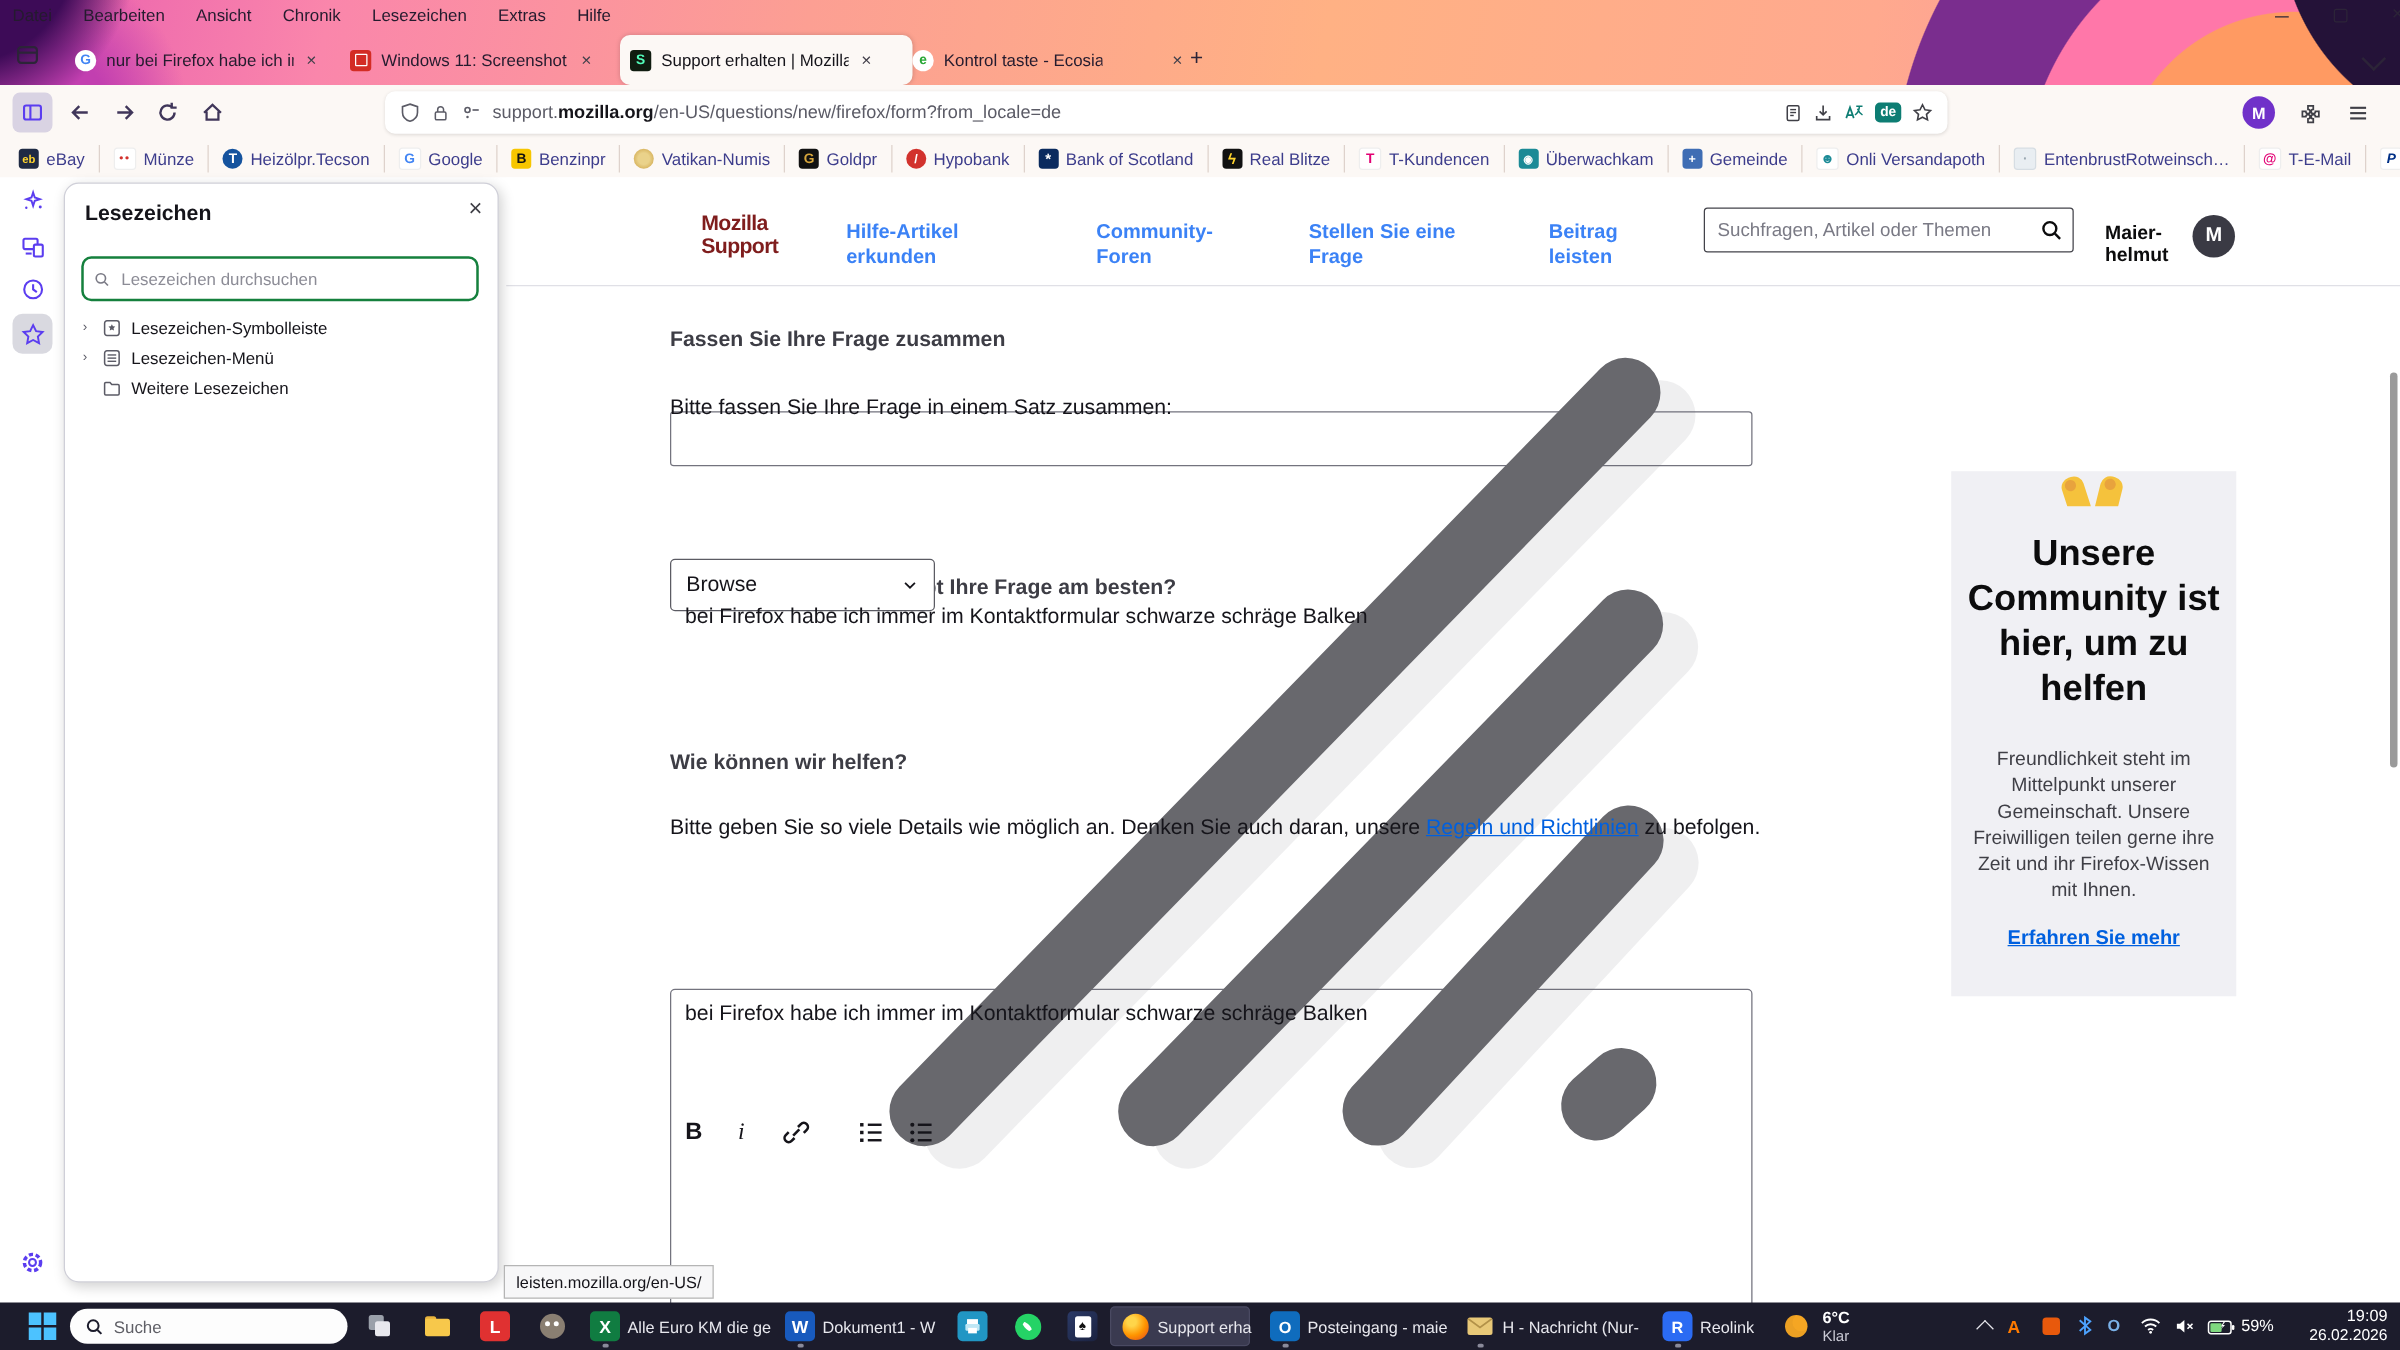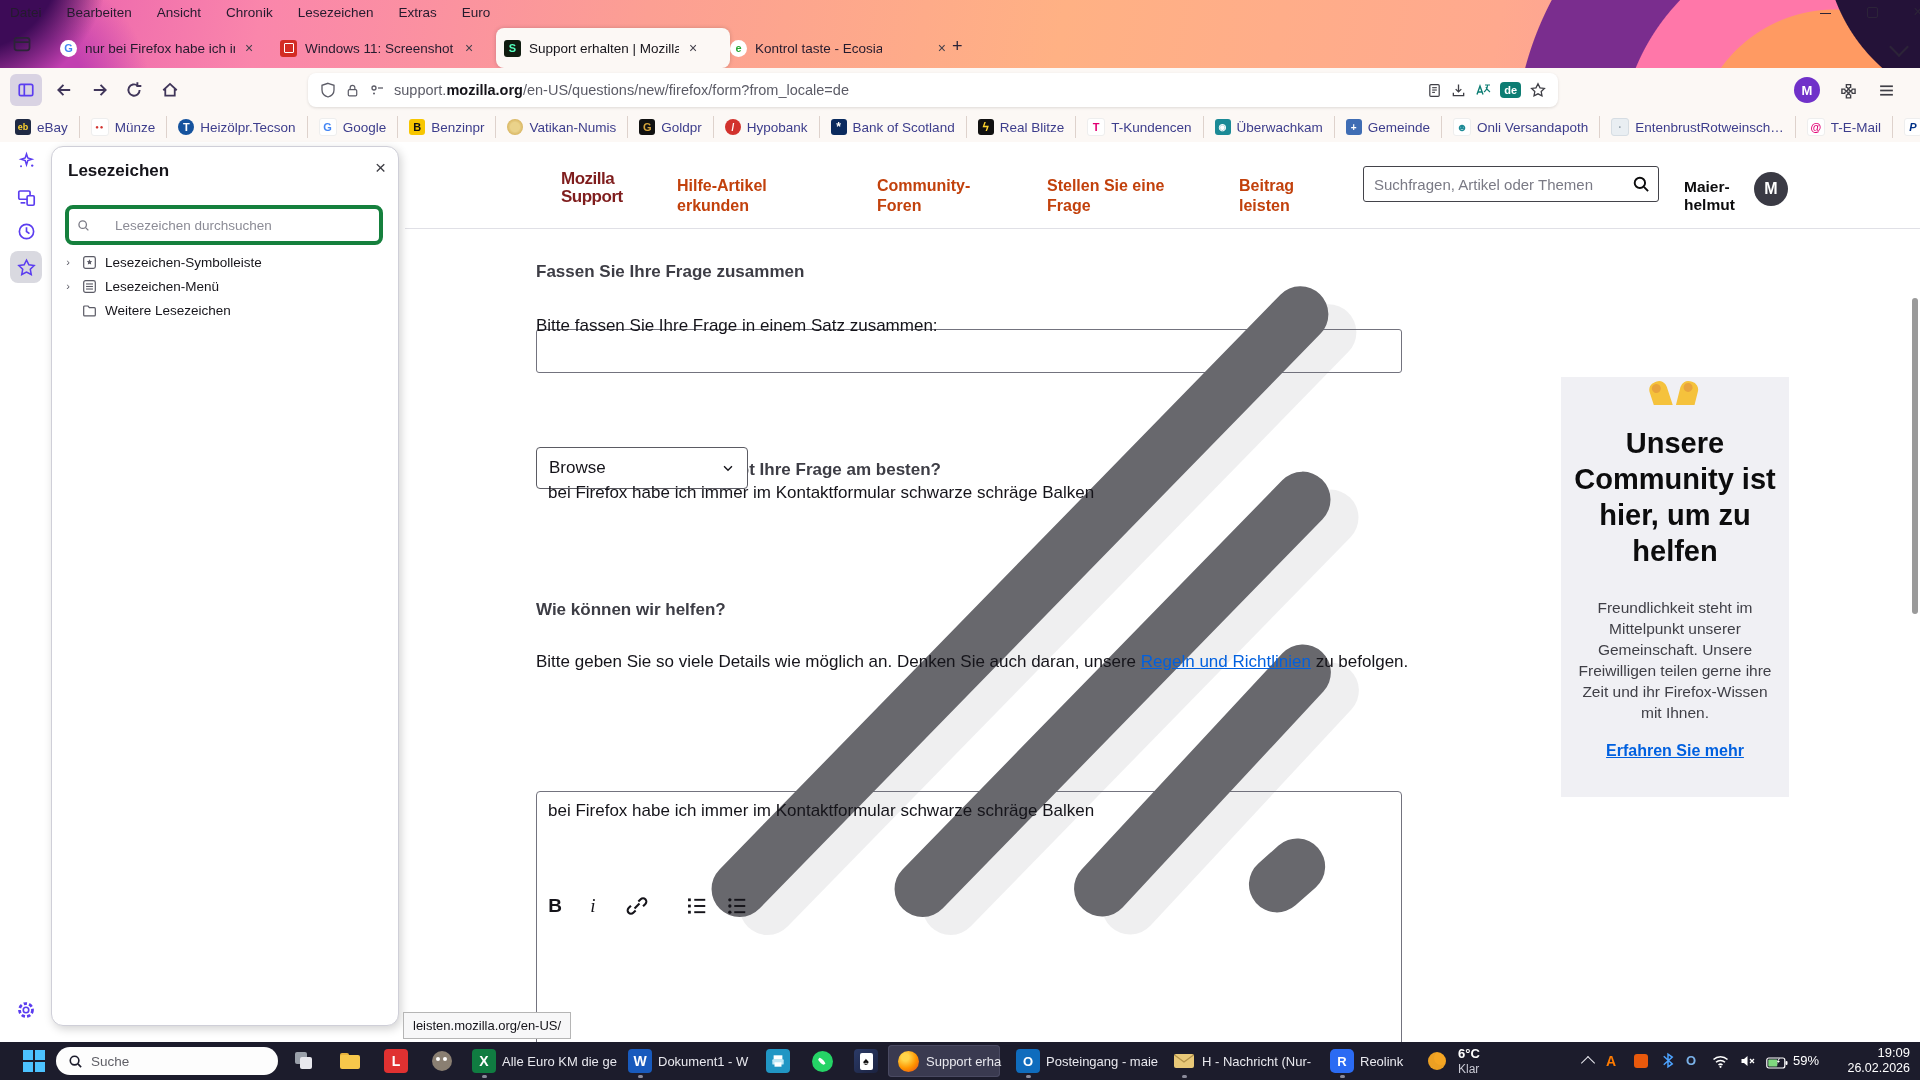--- a/index.html
+++ b/index.html
@@ -75,32 +75,32 @@
   .b-enten{background:#e9eef2;border:1px solid #d6dde3;color:#9aa7b1;}
   .b-temail{background:#fff;border:1px solid #eee;color:#e20074;}
   .b-paypal{background:#fff;border:1px solid #eee;color:#003087;font-style:italic;}
   
   .strip-ico{position:absolute;left:10px;width:32px;height:32px;display:flex;align-items:center;justify-content:center;color:#5b3df0;}
   .strip-ico.active{background:#d9d9e0;border-radius:8px;color:#5b3df0;}
   .sb-panel{left:51px;top:146px;width:346px;height:878px;background:#fff;border:1px solid #cfcfd8;border-radius:12px;
     box-shadow:2px 3px 10px rgba(0,0,0,.18);z-index:21;}
   .sb-title{left:16px;top:14px;font-size:17px;font-weight:700;color:#15141a;}
   .sb-close{right:12px;top:10px;font-size:19px;color:#3f3f46;}
-  .sb-search{left:13px;top:58px;width:318px;height:30px;border:4px solid #15803d;border-radius:8px;display:flex;align-items:center;
-    padding:16px 8px;gap:23px;box-sizing:border-box;color:#7a7a85;}
+  .sb-search{left:13px;top:58px;width:318px;height:30px;border:2px solid #15803d;border-radius:8px;display:flex;align-items:center;
+    padding:16px 8px;gap:7px;box-sizing:border-box;color:#7a7a85;}
   .sb-search input{border:none;outline:none;font-size:13.5px;color:#15141a;width:250px;font-family:"Liberation Sans",sans-serif;background:transparent;}
   .sb-search input::placeholder{color:#8c8c96;}
   .tree-row{position:absolute;left:10px;height:24px;display:flex;align-items:center;gap:8px;font-size:13.5px;color:#15141a;}
   .tw{width:12px;text-align:center;color:#5b5b66;font-size:11px;}
   .tree-ico{color:#5b5b66;display:flex;}
   
   .viewport{left:0;top:142px;width:1920px;height:900px;background:#fff;}
   .site-header{position:absolute;left:405px;top:0;width:1515px;height:86px;background:#fff;border-bottom:1px solid #e0e0e6;}
   .brand{position:absolute;left:156px;top:28px;font-weight:800;font-size:17px;line-height:18px;color:#7f1d1d;letter-spacing:-0.5px;}
-  .site-nav{position:absolute;top:34px;font-size:16px;line-height:20px;font-weight:700;color:#c2410c;}
+  .site-nav{position:absolute;top:34px;font-size:16px;line-height:20px;font-weight:700;color:#3b82f6;}
   .site-search{position:absolute;left:958px;top:24px;width:296px;height:36px;border:1.5px solid #43434a;border-radius:3px;
     display:flex;align-items:center;box-sizing:border-box;padding:0 8px;}
   .site-search input{border:none;outline:none;flex:1;font-size:15px;color:#15141a;font-family:"Liberation Sans",sans-serif;background:transparent;}
   .site-search input::placeholder{color:#7a7a85;}
   .user-name{position:absolute;left:1279px;top:36px;font-size:15.5px;line-height:18px;font-weight:700;color:#0c0c0d;}
   .user-avatar{position:absolute;left:1349px;top:30px;width:34px;height:34px;border-radius:50%;background:#3a3a44;color:#fff;
     font-size:16px;font-weight:bold;display:flex;align-items:center;justify-content:center;}
   .h-form{font-size:17px;font-weight:700;color:#3d3d45;}
   .t-form{font-size:17px;color:#15141a;}
   .field-bg{position:absolute;background:#fff;border:1px solid #73737e;box-sizing:border-box;}
@@ -154,21 +154,21 @@
 <div class="screen">
 
   <div class="ab titlebar">
     <div class="ab menubar">
       <span>Datei</span>
       <span>Bearbeiten</span>
       <span>Ansicht</span>
       <span>Chronik</span>
       <span>Lesezeichen</span>
       <span>Extras</span>
-      <span>Euro</span>
+      <span>Hilfe</span>
     </div>
     <div class="win-controls ab">
       <span class="wc wc-min"></span>
       <span class="wc wc-max"></span>
       <span class="wc wc-close">×</span>
     </div>
 
     <div class="ab tabstrip">
       <span class="ab tablist-btn">
         <svg width="20" height="20" viewBox="0 0 16 16">

